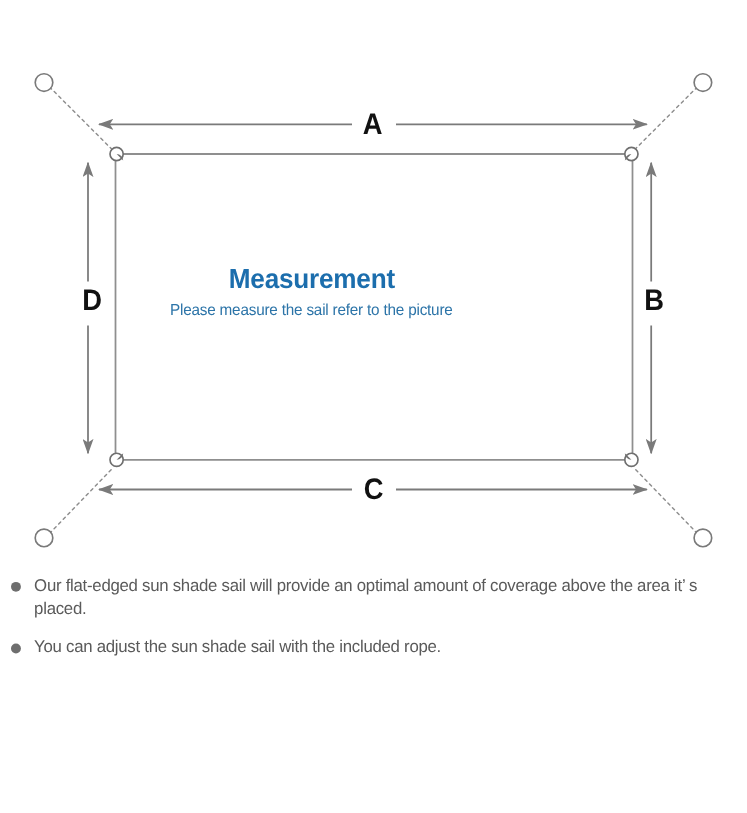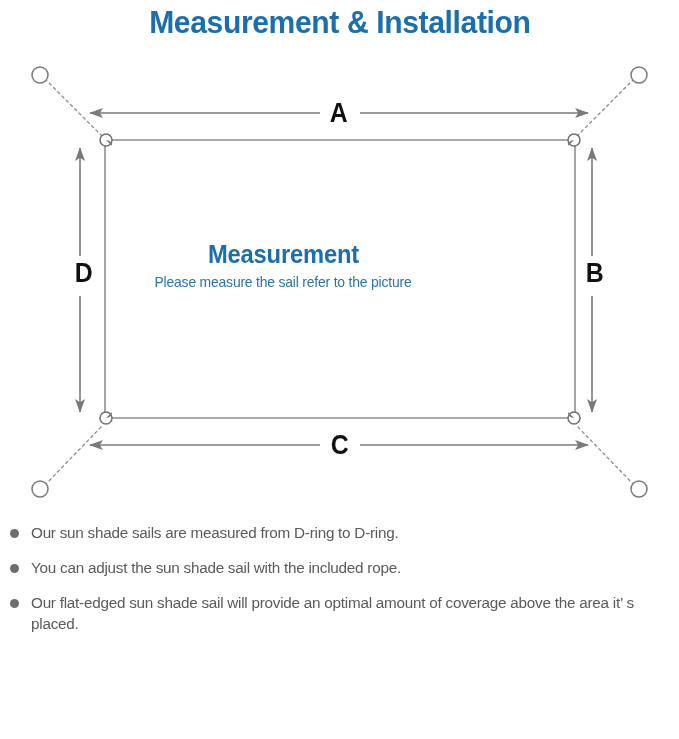--- a/index.html
+++ b/index.html
@@ -135,23 +135,20 @@
     letter-spacing: -0.25px;
     transform: scaleX(0.985);
     transform-origin: left center;
   }
 </style>
 </head>
 <body>
 
 <div id="page">
 
-  <div class="title-bar">
-    <div class="title-text">Measurement &amp; Installation</div>
-  </div>
 
   <div class="diagram">
 
     <svg width="679" height="478" viewBox="0 0 679 478">
 
       <defs>
         <marker id="arrowEnd" markerWidth="14" markerHeight="10" refX="13" refY="5" orient="auto" markerUnits="userSpaceOnUse">
           <path d="M0,0 L14,5 L0,10 L3.2,5 Z" fill="#7a7a7a"></path>
         </marker>
         <marker id="arrowStart" markerWidth="14" markerHeight="10" refX="1" refY="5" orient="auto" markerUnits="userSpaceOnUse">
@@ -218,32 +215,28 @@
 
     <div class="center-label">
       <span class="center-title">Measurement</span>
       <span class="center-sub">Please measure the sail refer to the picture</span>
     </div>
 
   </div>
 
   <div class="notes">
 
+
+
+
     <div class="note-row">
       <span class="note-bullet"></span>
-      <span class="note-text">Our sun shade sails are measured from D-ring to D-ring.</span>
+      <span class="note-text">Our flat-edged sun shade sail will provide an optimal amount of coverage above the area it’ s placed.</span>
     </div>
-
-
 
     <div class="note-row">
       <span class="note-bullet"></span>
       <span class="note-text">You can adjust the sun shade sail with the included rope.</span>
     </div>
 
-    <div class="note-row">
-      <span class="note-bullet"></span>
-      <span class="note-text">Our flat-edged sun shade sail will provide an optimal amount of coverage above the area it’ s placed.</span>
-    </div>
-
   </div>
 
 </div>
 
 </body></html>

